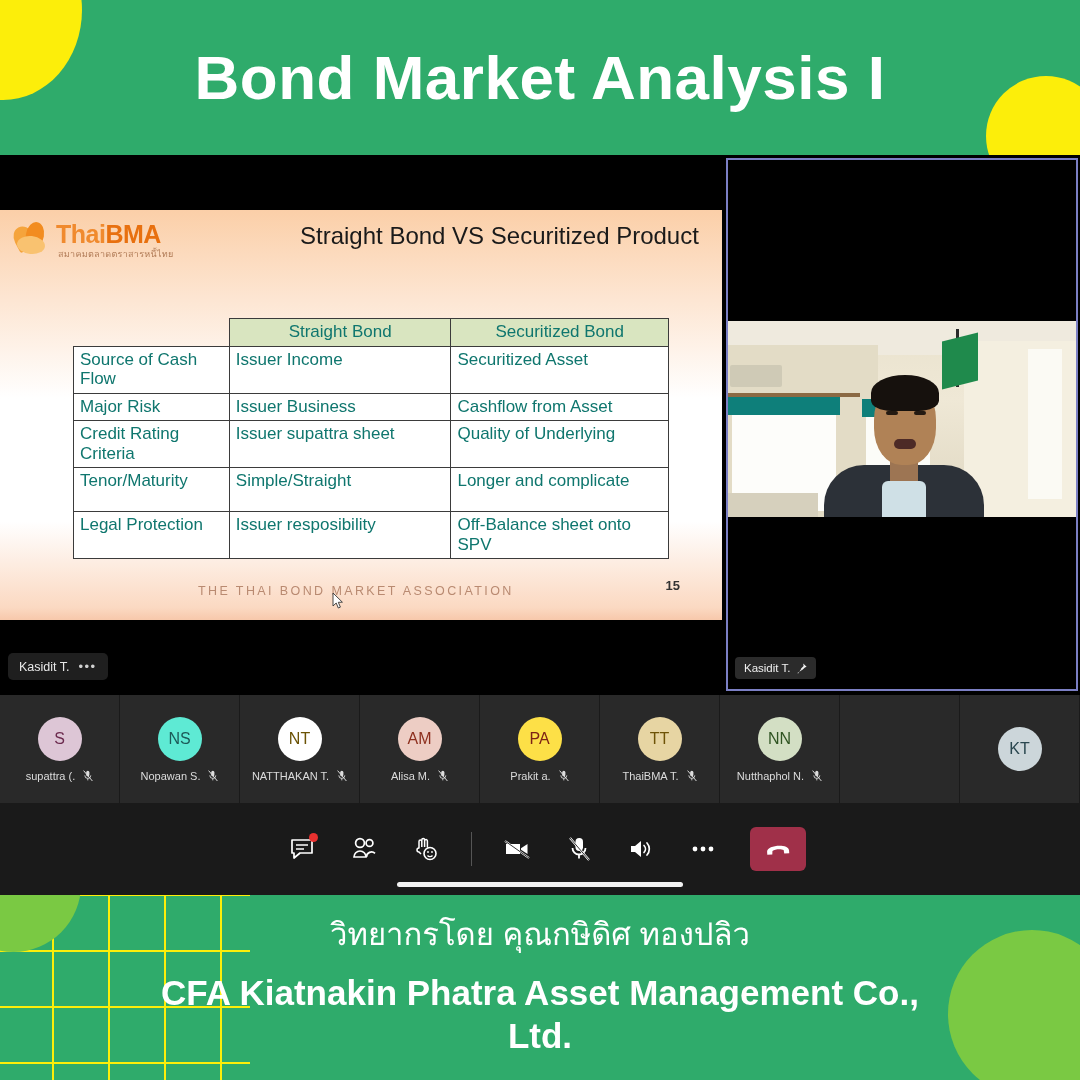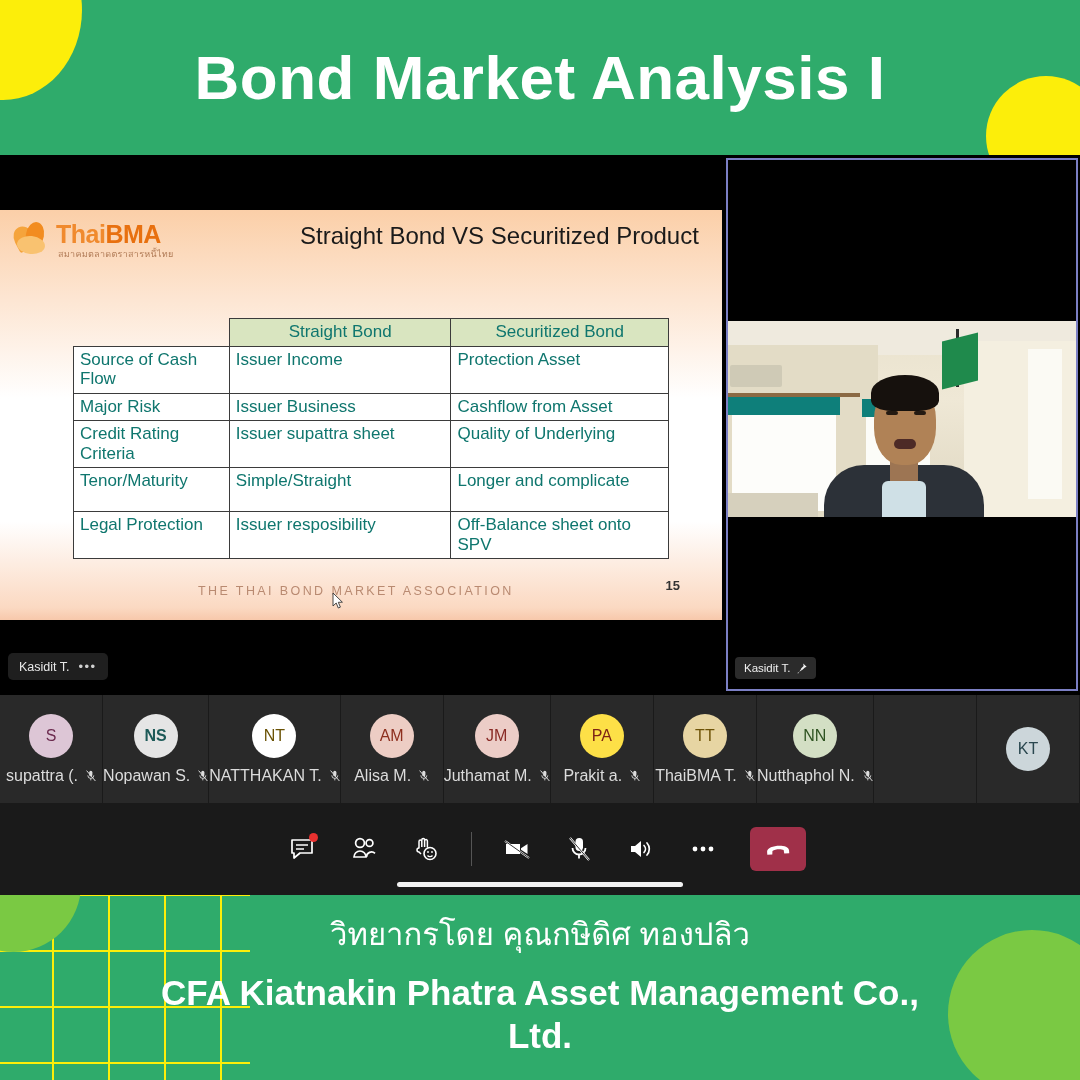--- a/index.html
+++ b/index.html
@@ -197,21 +197,21 @@
     border-right: 1px solid #1a1a1a;
     display: flex; flex-direction: column;
     align-items: center; justify-content: center; gap: 9px;
   }
   .p-avatar {
     width: 44px; height: 44px; border-radius: 50%;
     display: flex; align-items: center; justify-content: center;
     font-size: 16px; font-weight: 500;
   }
   .p-label {
-    color: #dcdcdc; font-size: 16px;
+    color: #dcdcdc; font-size: 11px;
     display: flex; align-items: center; gap: 8px;
     white-space: nowrap;
   }
   .mic-off { width: 10px; height: 12px; display: inline-block; }
 
   
   #controlbar {
     position: absolute; left: 0; top: 648px; width: 1080px; height: 92px;
     background: #1a1a1a;
     display: flex; align-items: center; justify-content: center; gap: 8px;
@@ -286,21 +286,21 @@
         <table id="slide-table">
           <tbody>
             <tr class="hdr">
               <td class="c0 blank"></td>
               <td class="c1">Straight Bond</td>
               <td class="c2">Securitized Bond</td>
             </tr>
             <tr>
               <td class="c0 cell-tall">Source of Cash Flow</td>
               <td class="c1 cell-tall">Issuer Income</td>
-              <td class="c2 cell-tall">Protection Asset</td>
+              <td class="c2 cell-tall">Securitized Asset</td>
             </tr>
             <tr>
               <td class="c0">Major Risk</td>
               <td class="c1">Issuer Business</td>
               <td class="c2">Cashflow from Asset</td>
             </tr>
             <tr>
               <td class="c0 cell-tall">Credit Rating Criteria</td>
               <td class="c1 cell-tall">Issuer supattra sheet</td>
               <td class="c2 cell-tall">Quality of Underlying</td>
@@ -371,21 +371,21 @@
             <span>supattra (.</span>
             <svg class="mic-off" viewBox="0 0 10 12">
               <rect x="3.2" y="0.8" width="3.2" height="5.6" rx="1.6" fill="#ddd"></rect>
               <path d="M1.8 5.4 a3 3 0 0 0 6 0" fill="none" stroke="#ddd" stroke-width="0.9"></path>
               <line x1="4.8" y1="8.4" x2="4.8" y2="10.4" stroke="#ddd" stroke-width="0.9"></line>
               <line x1="0.6" y1="0.6" x2="9.4" y2="11" stroke="#ddd" stroke-width="1"></line>
             </svg>
           </div>
         </div>
         <div class="p-tile">
-          <div class="p-avatar" style="background: #e5e5e5; color: rgb(29, 90, 88); font-weight: bold;">NS</div>
+          <div class="p-avatar" style="background: #5eead4; color: rgb(29, 90, 88);">NS</div>
           <div class="p-label">
             <span>Nopawan S.</span>
             <svg class="mic-off" viewBox="0 0 10 12">
               <rect x="3.2" y="0.8" width="3.2" height="5.6" rx="1.6" fill="#ddd"></rect>
               <path d="M1.8 5.4 a3 3 0 0 0 6 0" fill="none" stroke="#ddd" stroke-width="0.9"></path>
               <line x1="4.8" y1="8.4" x2="4.8" y2="10.4" stroke="#ddd" stroke-width="0.9"></line>
               <line x1="0.6" y1="0.6" x2="9.4" y2="11" stroke="#ddd" stroke-width="1"></line>
             </svg>
           </div>
         </div>
@@ -398,32 +398,20 @@
               <path d="M1.8 5.4 a3 3 0 0 0 6 0" fill="none" stroke="#ddd" stroke-width="0.9"></path>
               <line x1="4.8" y1="8.4" x2="4.8" y2="10.4" stroke="#ddd" stroke-width="0.9"></line>
               <line x1="0.6" y1="0.6" x2="9.4" y2="11" stroke="#ddd" stroke-width="1"></line>
             </svg>
           </div>
         </div>
         <div class="p-tile">
           <div class="p-avatar" style="background: rgb(237, 205, 196); color: rgb(141, 47, 30);">AM</div>
           <div class="p-label">
             <span>Alisa M.</span>
-            <svg class="mic-off" viewBox="0 0 10 12">
-              <rect x="3.2" y="0.8" width="3.2" height="5.6" rx="1.6" fill="#ddd"></rect>
-              <path d="M1.8 5.4 a3 3 0 0 0 6 0" fill="none" stroke="#ddd" stroke-width="0.9"></path>
-              <line x1="4.8" y1="8.4" x2="4.8" y2="10.4" stroke="#ddd" stroke-width="0.9"></line>
-              <line x1="0.6" y1="0.6" x2="9.4" y2="11" stroke="#ddd" stroke-width="1"></line>
-            </svg>
-          </div>
-        </div>
-        <div class="p-tile">
-          <div class="p-avatar" style="background: rgb(236, 205, 199); color: rgb(138, 43, 38);">JM</div>
-          <div class="p-label">
-            <span>Juthamat M.</span>
             <svg class="mic-off" viewBox="0 0 10 12">
               <rect x="3.2" y="0.8" width="3.2" height="5.6" rx="1.6" fill="#ddd"></rect>
               <path d="M1.8 5.4 a3 3 0 0 0 6 0" fill="none" stroke="#ddd" stroke-width="0.9"></path>
               <line x1="4.8" y1="8.4" x2="4.8" y2="10.4" stroke="#ddd" stroke-width="0.9"></line>
               <line x1="0.6" y1="0.6" x2="9.4" y2="11" stroke="#ddd" stroke-width="1"></line>
             </svg>
           </div>
         </div>
         <div class="p-tile">
           <div class="p-avatar" style="background: #fde047; color: rgb(125, 35, 22);">PA</div>

